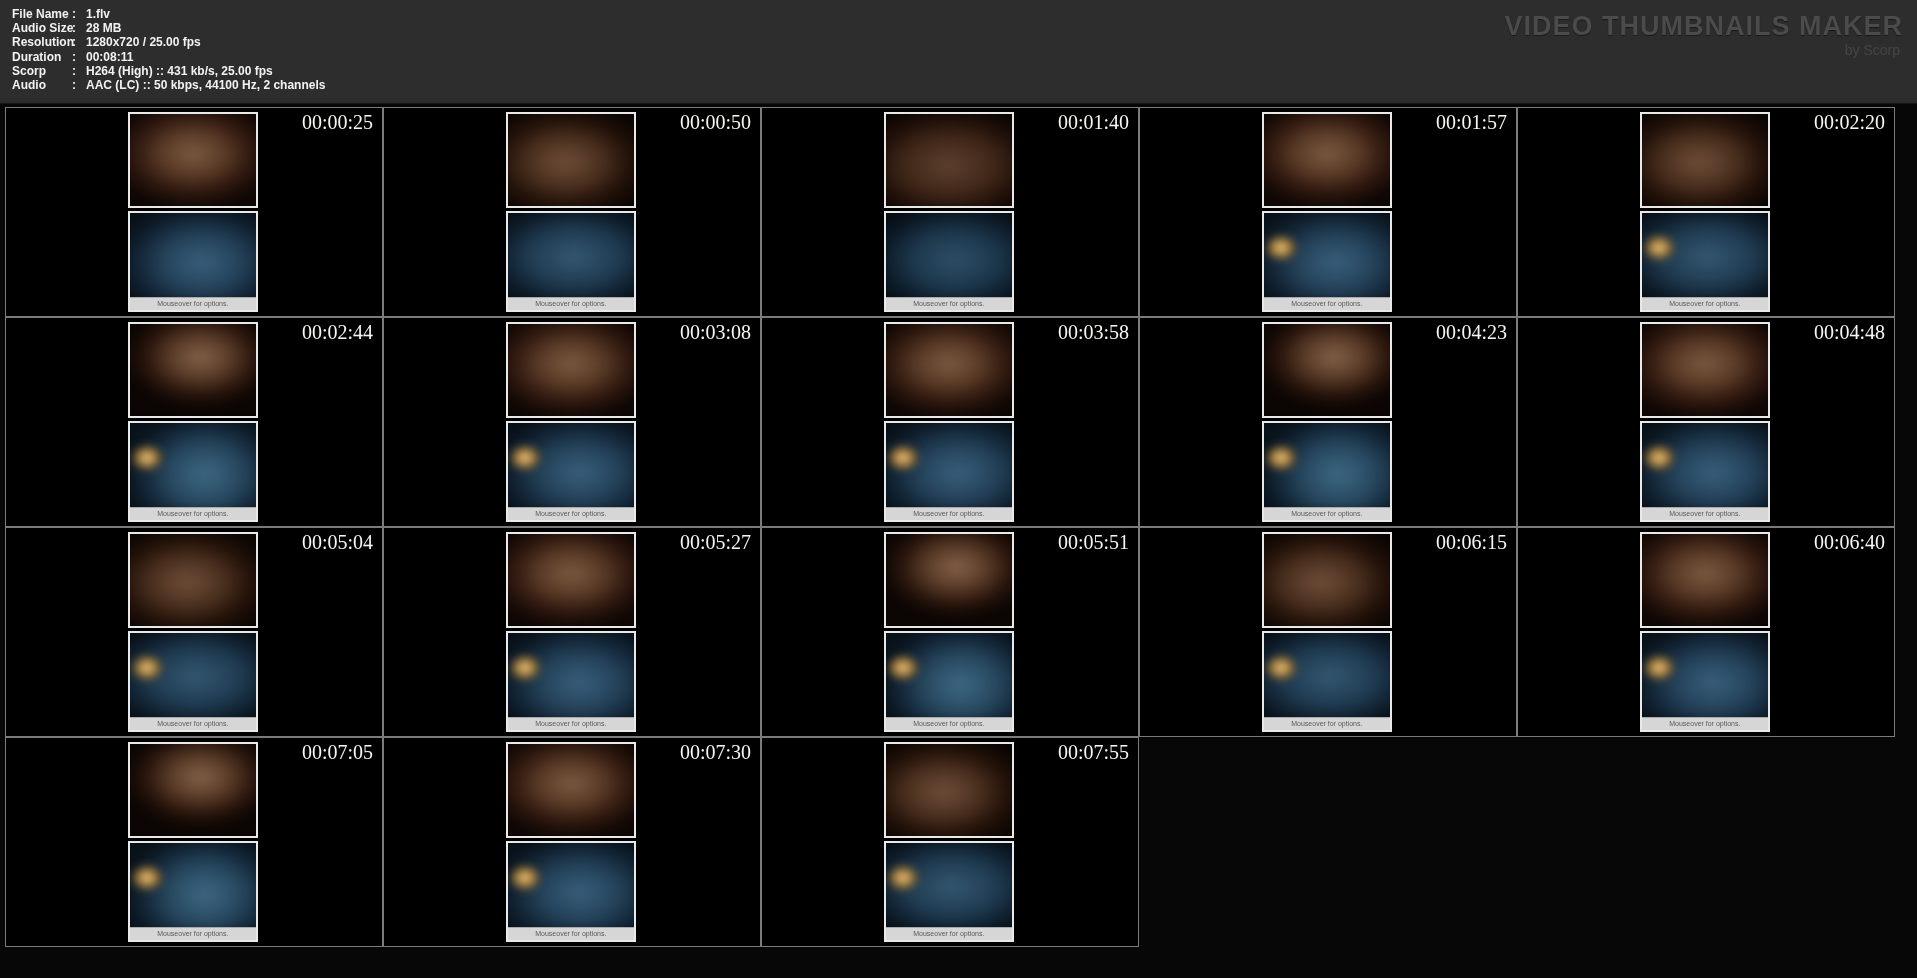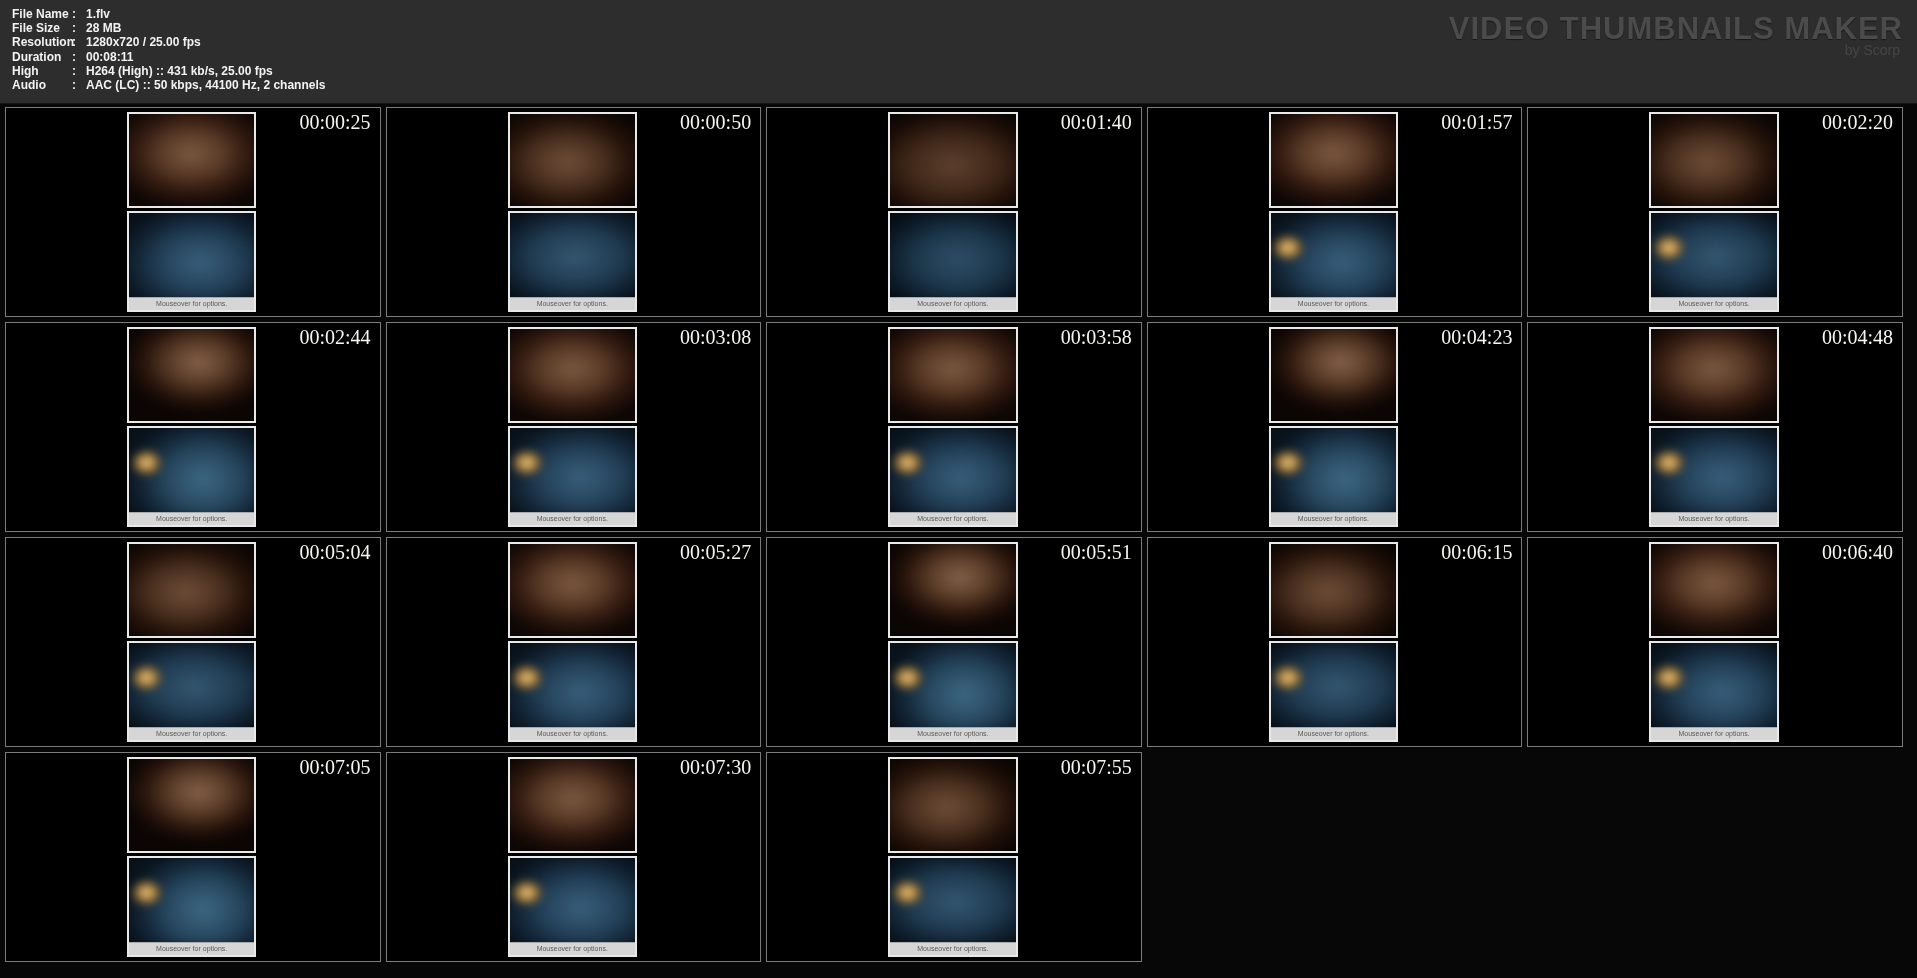--- a/index.html
+++ b/index.html
@@ -22,32 +22,32 @@
   .header{
     position:relative;height:104px;background:var(--header-bg);
     padding:7px 0 0 12px;border-bottom:1px solid #151515;
   }
   .meta{display:flex;flex-direction:column;}
   .meta-row{display:flex;font-size:12px;font-weight:bold;color:var(--meta-text);line-height:14.2px;white-space:pre;}
   .meta-label{width:60px;flex:0 0 60px;}
   .meta-sep{width:14px;flex:0 0 14px;}
   .logo{
     position:absolute;top:11px;right:14px;
-    font-size:31px;font-weight:bold;letter-spacing:1px;
+    font-size:27px;font-weight:bold;letter-spacing:1px;
     color:var(--logo-gray);text-shadow:0 1px 1px rgba(0,0,0,.45);margin-left:34px;
   }
   .byline{
     position:absolute;top:42px;right:17px;
     font-size:14px;color:var(--byline-gray);margin-left:46px;
   }
 
   
   .grid{
     display:grid;grid-template-columns:repeat(5,1fr);grid-auto-rows:210px;
-    gap:5px;padding:3px 14px 12px 5px;
+    padding:3px 22px 12px 5px;
   }
   .cell{
     position:relative;background:#000;border:1px solid var(--cell-border);
     overflow:hidden;
   }
   .ts{
     position:absolute;top:3px;right:9px;z-index:3;
     font-family:"Liberation Serif","DejaVu Serif",serif;
     font-size:20px;color:var(--ts-white);
     text-shadow:1px 1px 2px #000,0 0 3px #000;
@@ -92,30 +92,30 @@
 </style>
 </head>
 <body>
 
 <div class="header">
   <div class="meta">
     <div class="meta-row">
       <span class="meta-label">File Name</span><span class="meta-sep">:</span><span class="meta-value">1.flv</span>
     </div>
     <div class="meta-row">
-      <span class="meta-label">File Size</span><span class="meta-sep">:</span><span class="meta-value">28 MB</span>
+      <span class="meta-label">Audio Size</span><span class="meta-sep">:</span><span class="meta-value">28 MB</span>
     </div>
     <div class="meta-row">
       <span class="meta-label">Resolution</span><span class="meta-sep">:</span><span class="meta-value">1280x720 / 25.00 fps</span>
     </div>
     <div class="meta-row">
       <span class="meta-label">Duration</span><span class="meta-sep">:</span><span class="meta-value">00:08:11</span>
     </div>
     <div class="meta-row">
-      <span class="meta-label">High</span><span class="meta-sep">:</span><span class="meta-value">H264 (High) :: 431 kb/s, 25.00 fps</span>
+      <span class="meta-label">Scorp</span><span class="meta-sep">:</span><span class="meta-value">H264 (High) :: 431 kb/s, 25.00 fps</span>
     </div>
     <div class="meta-row">
       <span class="meta-label">Audio</span><span class="meta-sep">:</span><span class="meta-value">AAC (LC) :: 50 kbps, 44100 Hz, 2 channels</span>
     </div>
   </div>
   <div class="logo">VIDEO THUMBNAILS MAKER</div>
   <div class="byline">by Scorp</div>
 </div>
 
 <div class="grid" id="grid">

